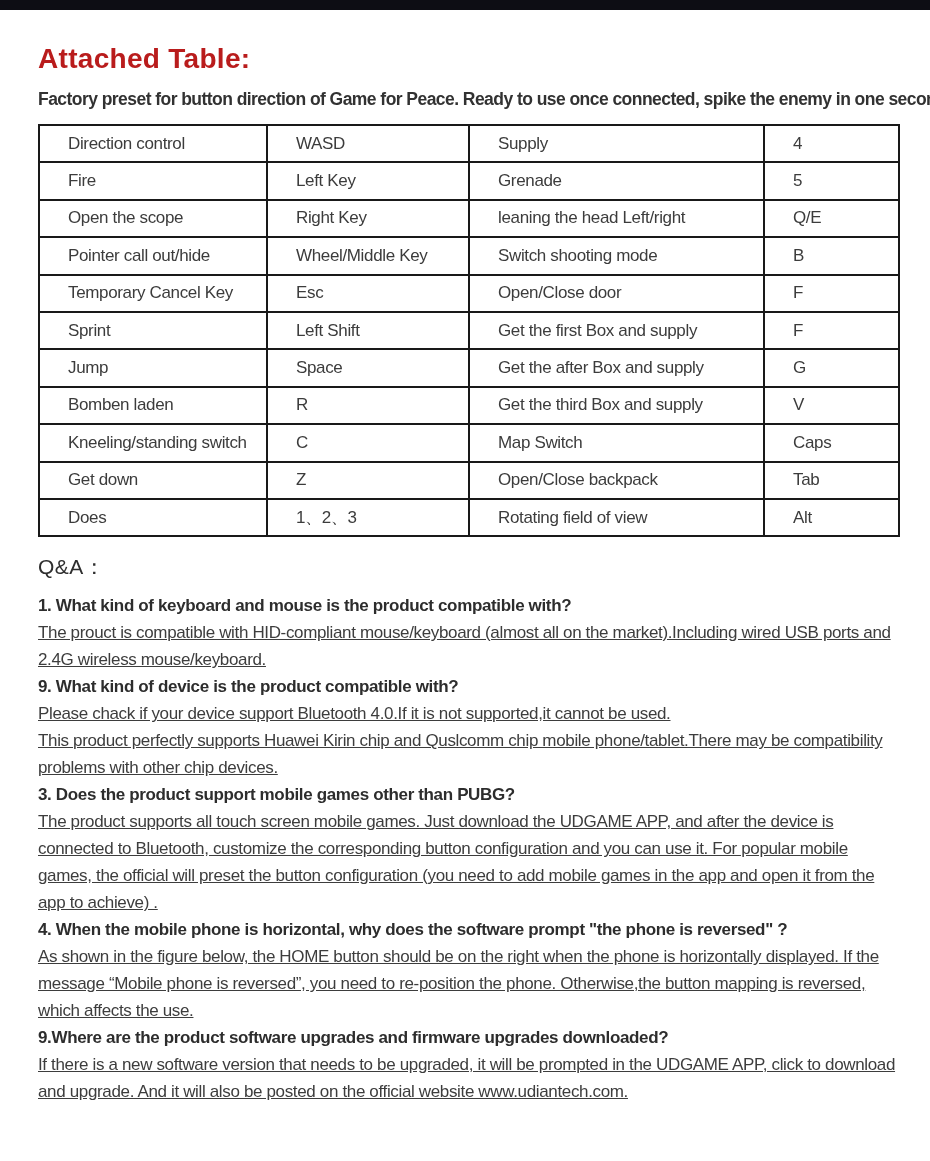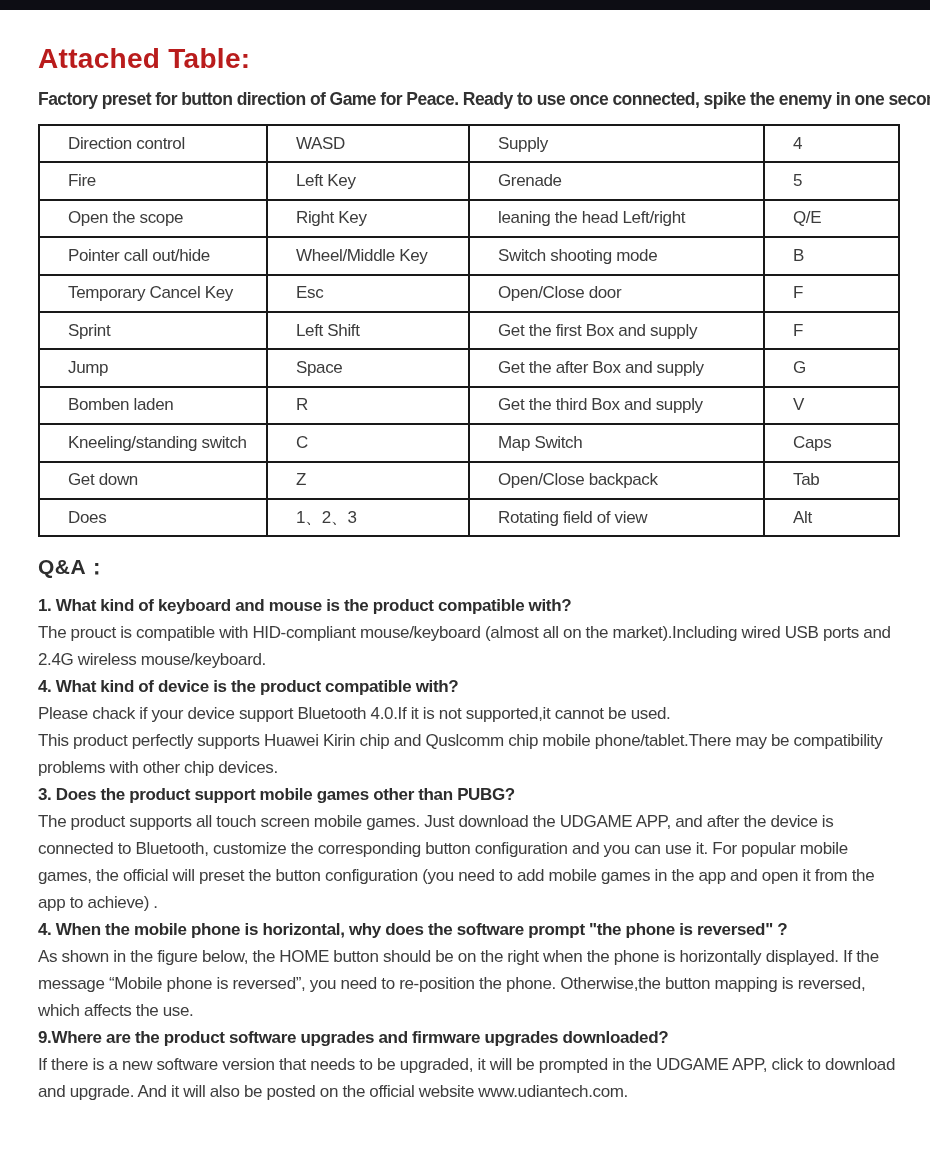--- a/index.html
+++ b/index.html
@@ -47,21 +47,21 @@
     color: #3c3c3c;
     padding: 0 28px;
     overflow: hidden;
     white-space: nowrap;
   }
   table.key-table td.center { text-align: left; }
   .qa-heading {
     margin: 16px 0 0 38px;
     font-size: 21px;
     line-height: 28px;
-    font-weight: 700;
+    font-weight: 400;
     letter-spacing: 0.5px;
     color: #2e2e2e;
   }
   .qa-list {
     margin: 11px 25px 12px 38px;
     width: 867px;
   }
   .qa-item p { margin: 0; }
   .qa-question {
     font-size: 17px;
@@ -69,20 +69,21 @@
     font-weight: 700;
     letter-spacing: -0.35px;
     color: #2d2d2d;
   }
   .qa-answer {
     font-size: 17px;
     line-height: 27px;
     font-weight: 400;
     letter-spacing: -0.35px;
     color: #3d3d3d;
+    text-decoration: underline;
   }
 </style>
 </head>
 <body>
 
 <div class="topbar"></div>
 
 <h1 class="page-title">Attached Table:</h1>
 
 <div class="page-subtitle">Factory preset for button direction of Game for Peace. Ready to use once connected, spike the enemy in one second.</div>
@@ -167,21 +168,21 @@
 <div class="qa-heading">Q&amp;A：</div>
 
 <div class="qa-list">
 
   <div class="qa-item">
     <p class="qa-question">1. What kind of keyboard and mouse is the product compatible with?</p>
     <p class="qa-answer">The prouct is compatible with HID-compliant mouse/keyboard (almost all on the market).Including wired USB ports and 2.4G wireless mouse/keyboard.</p>
   </div>
 
   <div class="qa-item">
-    <p class="qa-question">4. What kind of device is the product compatible with?</p>
+    <p class="qa-question">9. What kind of device is the product compatible with?</p>
     <p class="qa-answer">Please chack if your device support Bluetooth 4.0.If it is not supported,it cannot be used.</p>
     <p class="qa-answer">This product perfectly supports Huawei Kirin chip and Quslcomm chip mobile phone/tablet.There may be compatibility problems with other chip devices.</p>
   </div>
 
   <div class="qa-item">
     <p class="qa-question">3. Does the product support mobile games other than PUBG?</p>
     <p class="qa-answer">The product supports all touch screen mobile games. Just download the UDGAME APP, and after the device is connected to Bluetooth, customize the corresponding button configuration and you can use it. For popular mobile games, the official will preset the button configuration (you need to add mobile games in the app and open it from the app to achieve) .</p>
   </div>
 
   <div class="qa-item">

